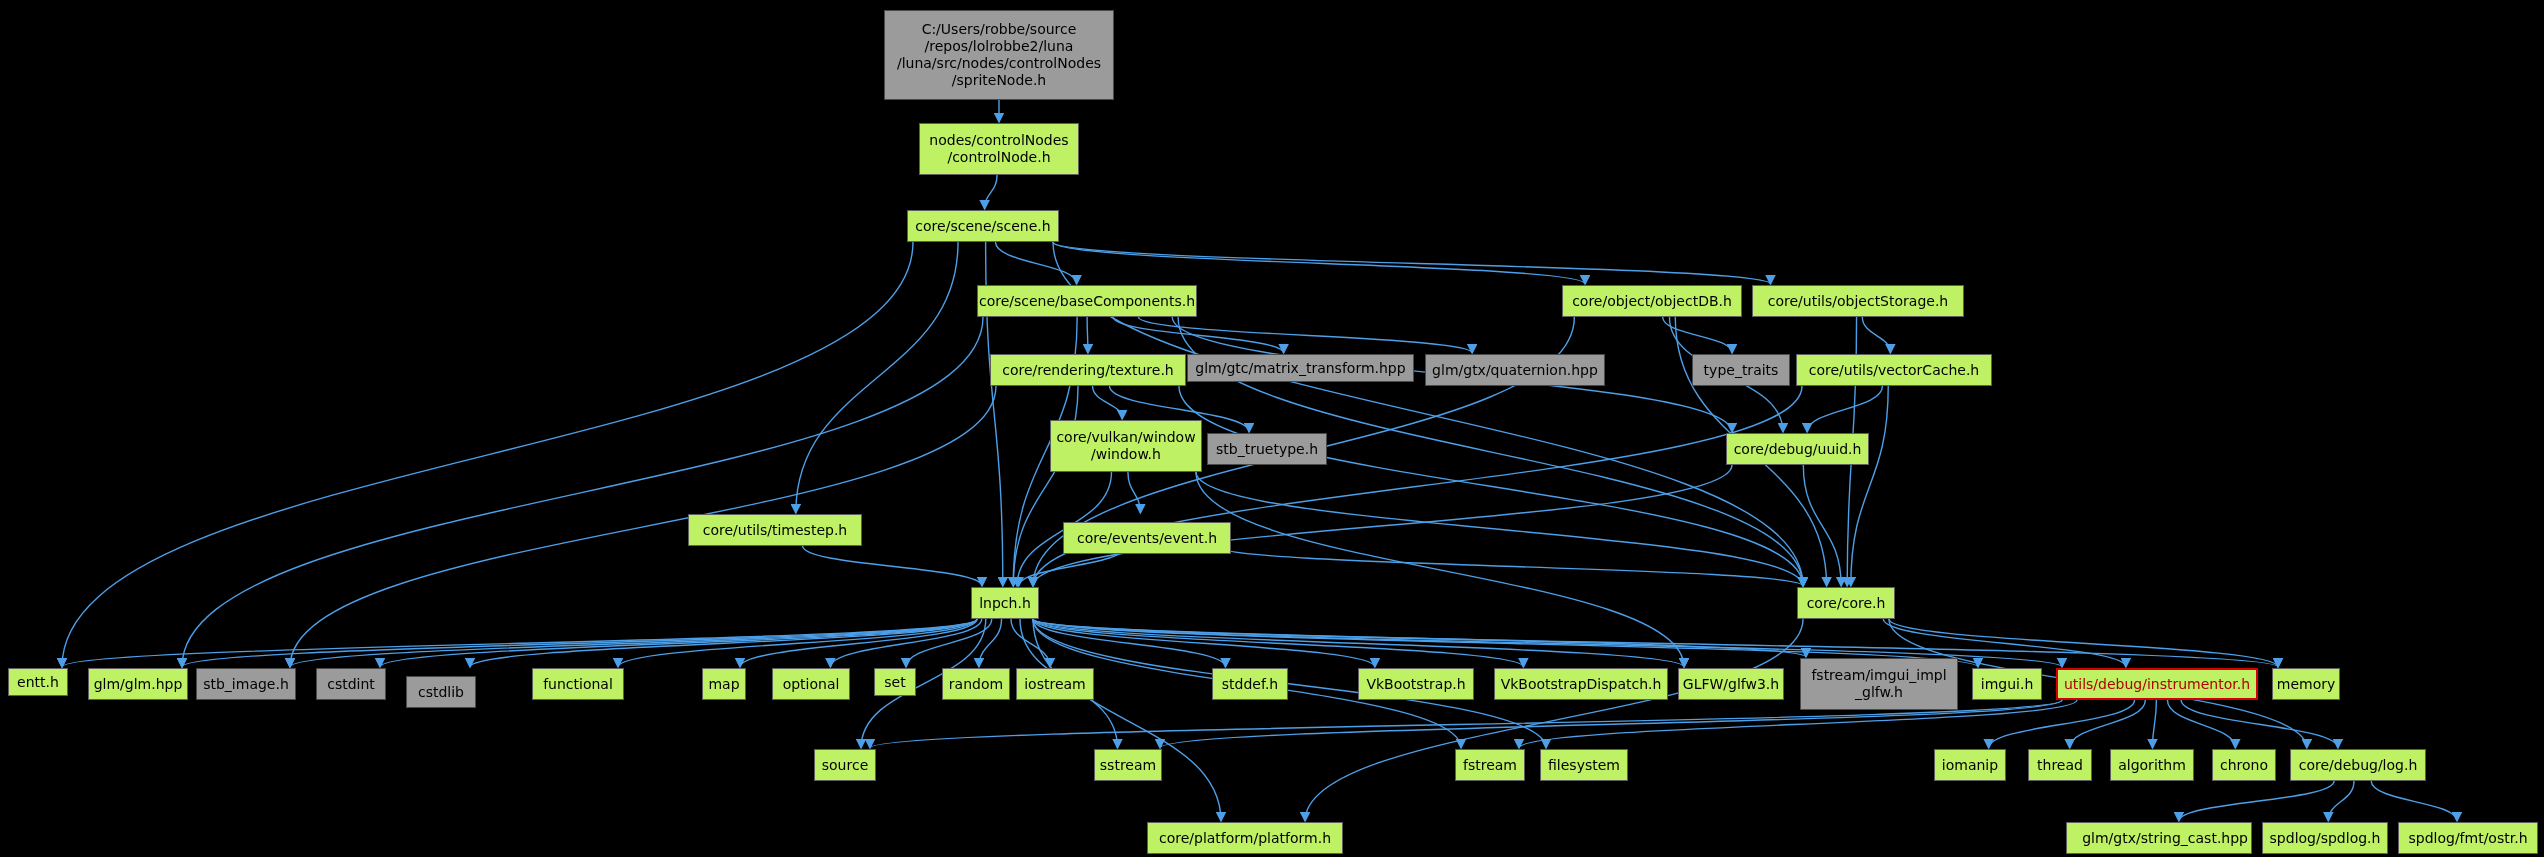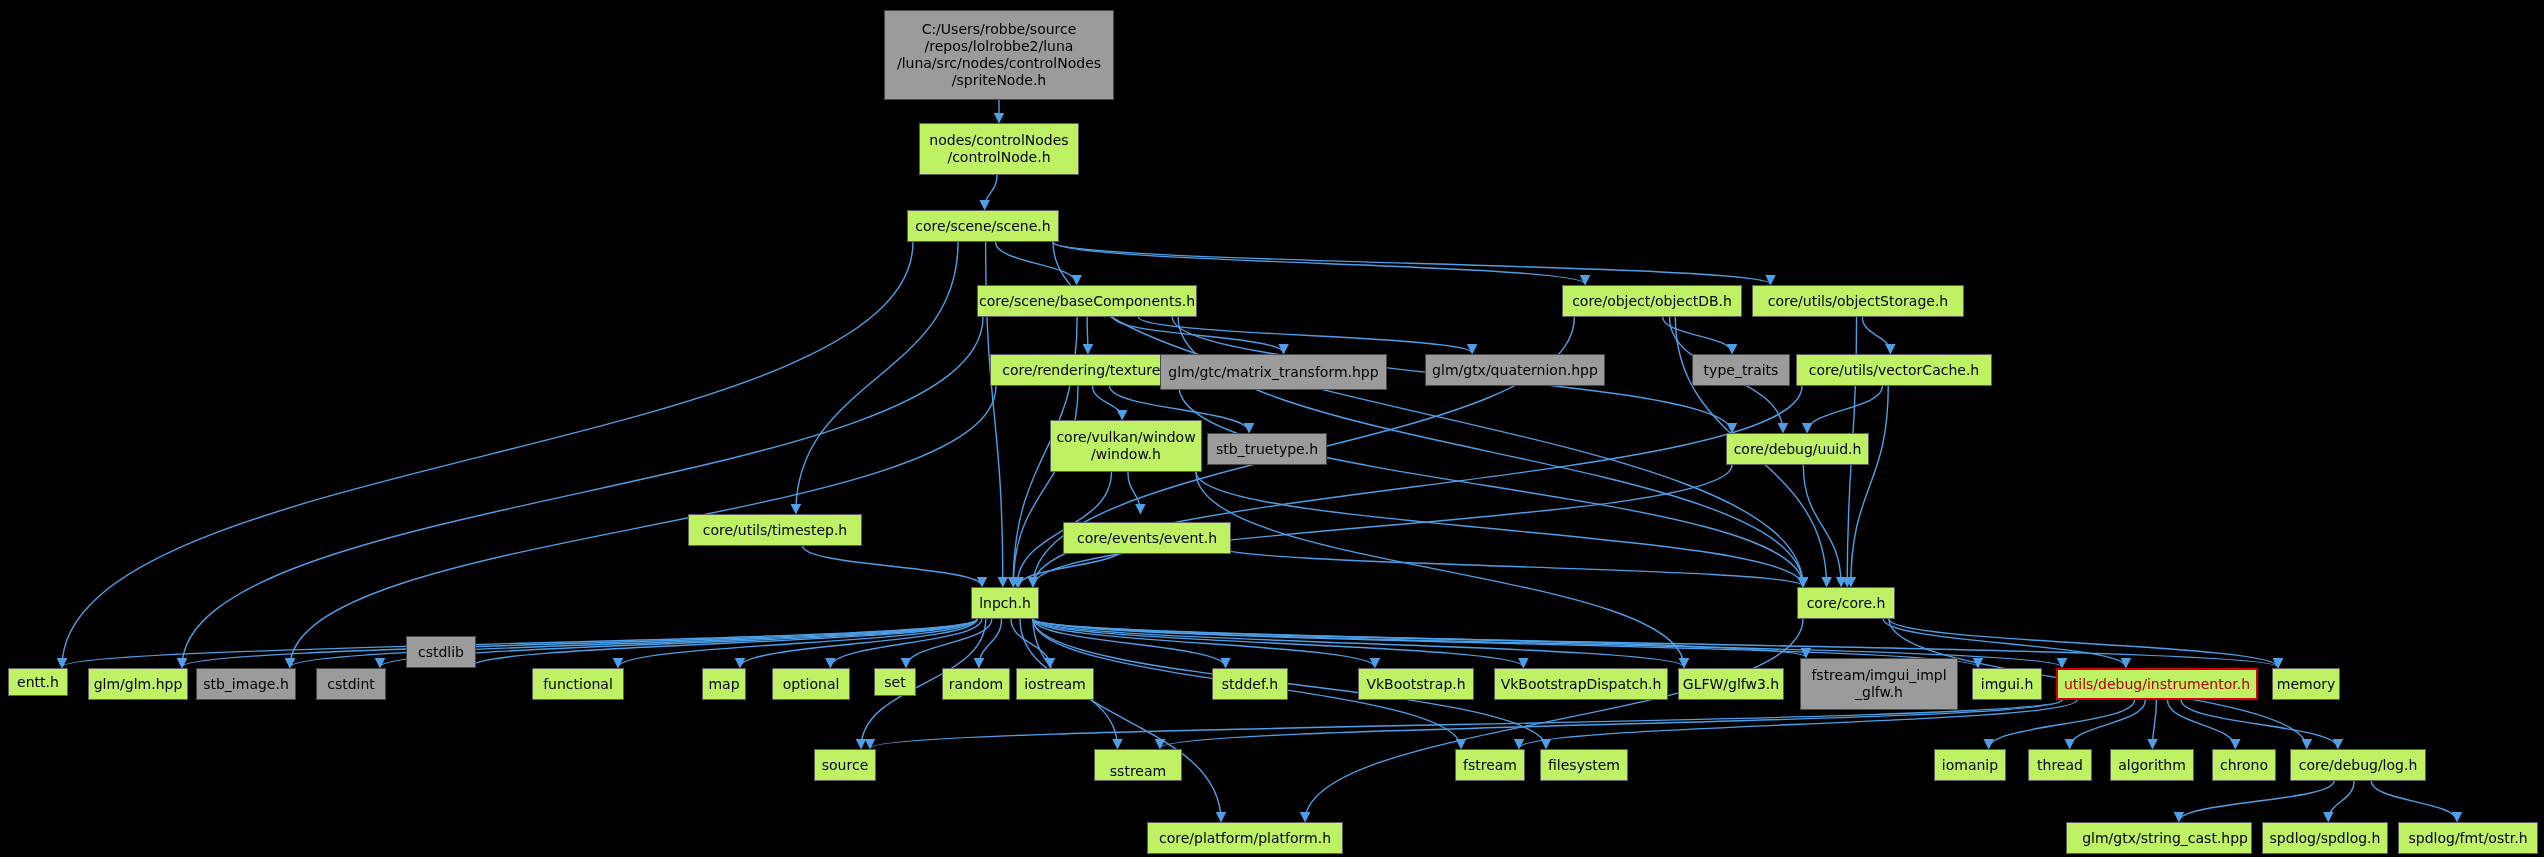--- a/index.html
+++ b/index.html
@@ -144,54 +144,54 @@
 /repos/lolrobbe2/luna
 /luna/src/nodes/controlNodes
 /spriteNode.h</span></div>
       <div class="node" style="left: 919px; top: 123px; width: 160px; height: 52px;"><span>nodes/controlNodes
 /controlNode.h</span></div>
       <div class="node" style="left: 907px; top: 210px; width: 152px; height: 32px;"><span>core/scene/scene.h</span></div>
       <div class="node" style="left: 977px; top: 285px; width: 220px; height: 32px;"><span>core/scene/baseComponents.h</span></div>
       <div class="node" style="left: 1562px; top: 285px; width: 180px; height: 32px;"><span>core/object/objectDB.h</span></div>
       <div class="node" style="left: 1752px; top: 285px; width: 212px; height: 32px;"><span>core/utils/objectStorage.h</span></div>
       <div class="node" style="left: 990px; top: 354px; width: 196px; height: 32px;"><span>core/rendering/texture.h</span></div>
-      <div class="node gray" style="left: 1160px; top: 354px; width: 227px; height: 36px;"><span>glm/gtc/matrix_transform.hpp</span></div>
+      <div class="node gray" style="left: 1187px; top: 354px; width: 227px; height: 28px;"><span>glm/gtc/matrix_transform.hpp</span></div>
       <div class="node gray" style="left: 1425px; top: 354px; width: 180px; height: 32px;"><span>glm/gtx/quaternion.hpp</span></div>
       <div class="node gray" style="left: 1692px; top: 354px; width: 98px; height: 32px;"><span>type_traits</span></div>
       <div class="node" style="left: 1796px; top: 354px; width: 196px; height: 32px;"><span>core/utils/vectorCache.h</span></div>
       <div class="node" style="left: 1050px; top: 420px; width: 152px; height: 52px;"><span>core/vulkan/window
 /window.h</span></div>
       <div class="node gray" style="left: 1207px; top: 433px; width: 120px; height: 32px;"><span>stb_truetype.h</span></div>
       <div class="node" style="left: 1726px; top: 433px; width: 143px; height: 32px;"><span>core/debug/uuid.h</span></div>
       <div class="node" style="left: 688px; top: 514px; width: 174px; height: 32px;"><span>core/utils/timestep.h</span></div>
       <div class="node" style="left: 1063px; top: 514px; width: 168px; height: 32px; margin-top: 8px;"><span>core/events/event.h</span></div>
       <div class="node" style="left: 971px; top: 587px; width: 68px; height: 32px;"><span>lnpch.h</span></div>
       <div class="node" style="left: 1797px; top: 587px; width: 98px; height: 32px;"><span>core/core.h</span></div>
       <div class="node" style="left: 8px; top: 668px; width: 60px; height: 28px;"><span>entt.h</span></div>
       <div class="node" style="left: 88px; top: 668px; width: 100px; height: 32px;"><span>glm/glm.hpp</span></div>
       <div class="node gray" style="left: 196px; top: 668px; width: 100px; height: 32px;"><span>stb_image.h</span></div>
       <div class="node gray" style="left: 316px; top: 668px; width: 70px; height: 32px;"><span>cstdint</span></div>
-      <div class="node gray" style="left: 406px; top: 636px; width: 70px; height: 32px;"><span>cstdlib</span></div>
+      <div class="node gray" style="left: 406px; top: 676px; width: 70px; height: 32px;"><span>cstdlib</span></div>
       <div class="node" style="left: 532px; top: 668px; width: 92px; height: 32px;"><span>functional</span></div>
       <div class="node" style="left: 702px; top: 668px; width: 44px; height: 32px;"><span>map</span></div>
       <div class="node" style="left: 772px; top: 668px; width: 78px; height: 32px;"><span>optional</span></div>
       <div class="node" style="left: 874px; top: 668px; width: 42px; height: 28px;"><span>set</span></div>
       <div class="node" style="left: 942px; top: 668px; width: 68px; height: 32px;"><span>random</span></div>
       <div class="node" style="left: 1016px; top: 668px; width: 78px; height: 32px;"><span>iostream</span></div>
       <div class="node" style="left: 1212px; top: 668px; width: 76px; height: 32px;"><span>stddef.h</span></div>
       <div class="node" style="left: 1358px; top: 668px; width: 116px; height: 32px;"><span>VkBootstrap.h</span></div>
       <div class="node" style="left: 1494px; top: 668px; width: 174px; height: 32px;"><span>VkBootstrapDispatch.h</span></div>
       <div class="node" style="left: 1678px; top: 668px; width: 106px; height: 32px;"><span>GLFW/glfw3.h</span></div>
       <div class="node gray" style="left: 1800px; top: 658px; width: 158px; height: 52px;"><span>fstream/imgui_impl
 _glfw.h</span></div>
       <div class="node" style="left: 1972px; top: 668px; width: 70px; height: 32px;"><span>imgui.h</span></div>
       <div class="node red" style="left: 2056px; top: 668px; width: 202px; height: 32px;"><span>utils/debug/instrumentor.h</span></div>
       <div class="node" style="left: 2272px; top: 668px; width: 68px; height: 32px;"><span>memory</span></div>
       <div class="node" style="left: 814px; top: 749px; width: 62px; height: 32px;"><span>source</span></div>
-      <div class="node" style="left: 1094px; top: 749px; width: 88px; height: 32px; align-items: flex-end;"><span>sstream</span></div>
+      <div class="node" style="left: 1094px; top: 749px; width: 68px; height: 32px;"><span>sstream</span></div>
       <div class="node" style="left: 1455px; top: 749px; width: 70px; height: 32px;"><span>fstream</span></div>
       <div class="node" style="left: 1540px; top: 749px; width: 88px; height: 32px;"><span>filesystem</span></div>
       <div class="node" style="left: 1934px; top: 749px; width: 72px; height: 32px;"><span>iomanip</span></div>
       <div class="node" style="left: 2028px; top: 749px; width: 64px; height: 32px;"><span>thread</span></div>
       <div class="node" style="left: 2110px; top: 749px; width: 84px; height: 32px;"><span>algorithm</span></div>
       <div class="node" style="left: 2212px; top: 749px; width: 64px; height: 32px;"><span>chrono</span></div>
       <div class="node" style="left: 2290px; top: 749px; width: 136px; height: 32px;"><span>core/debug/log.h</span></div>
       <div class="node" style="left: 1147px; top: 822px; width: 196px; height: 32px;"><span>core/platform/platform.h</span></div>
       <div class="node" style="left: 2066px; top: 822px; width: 186px; height: 32px; justify-content: flex-end;"><span>glm/gtx/string_cast.hpp</span></div>
       <div class="node" style="left: 2262px; top: 822px; width: 126px; height: 32px;"><span>spdlog/spdlog.h</span></div>

